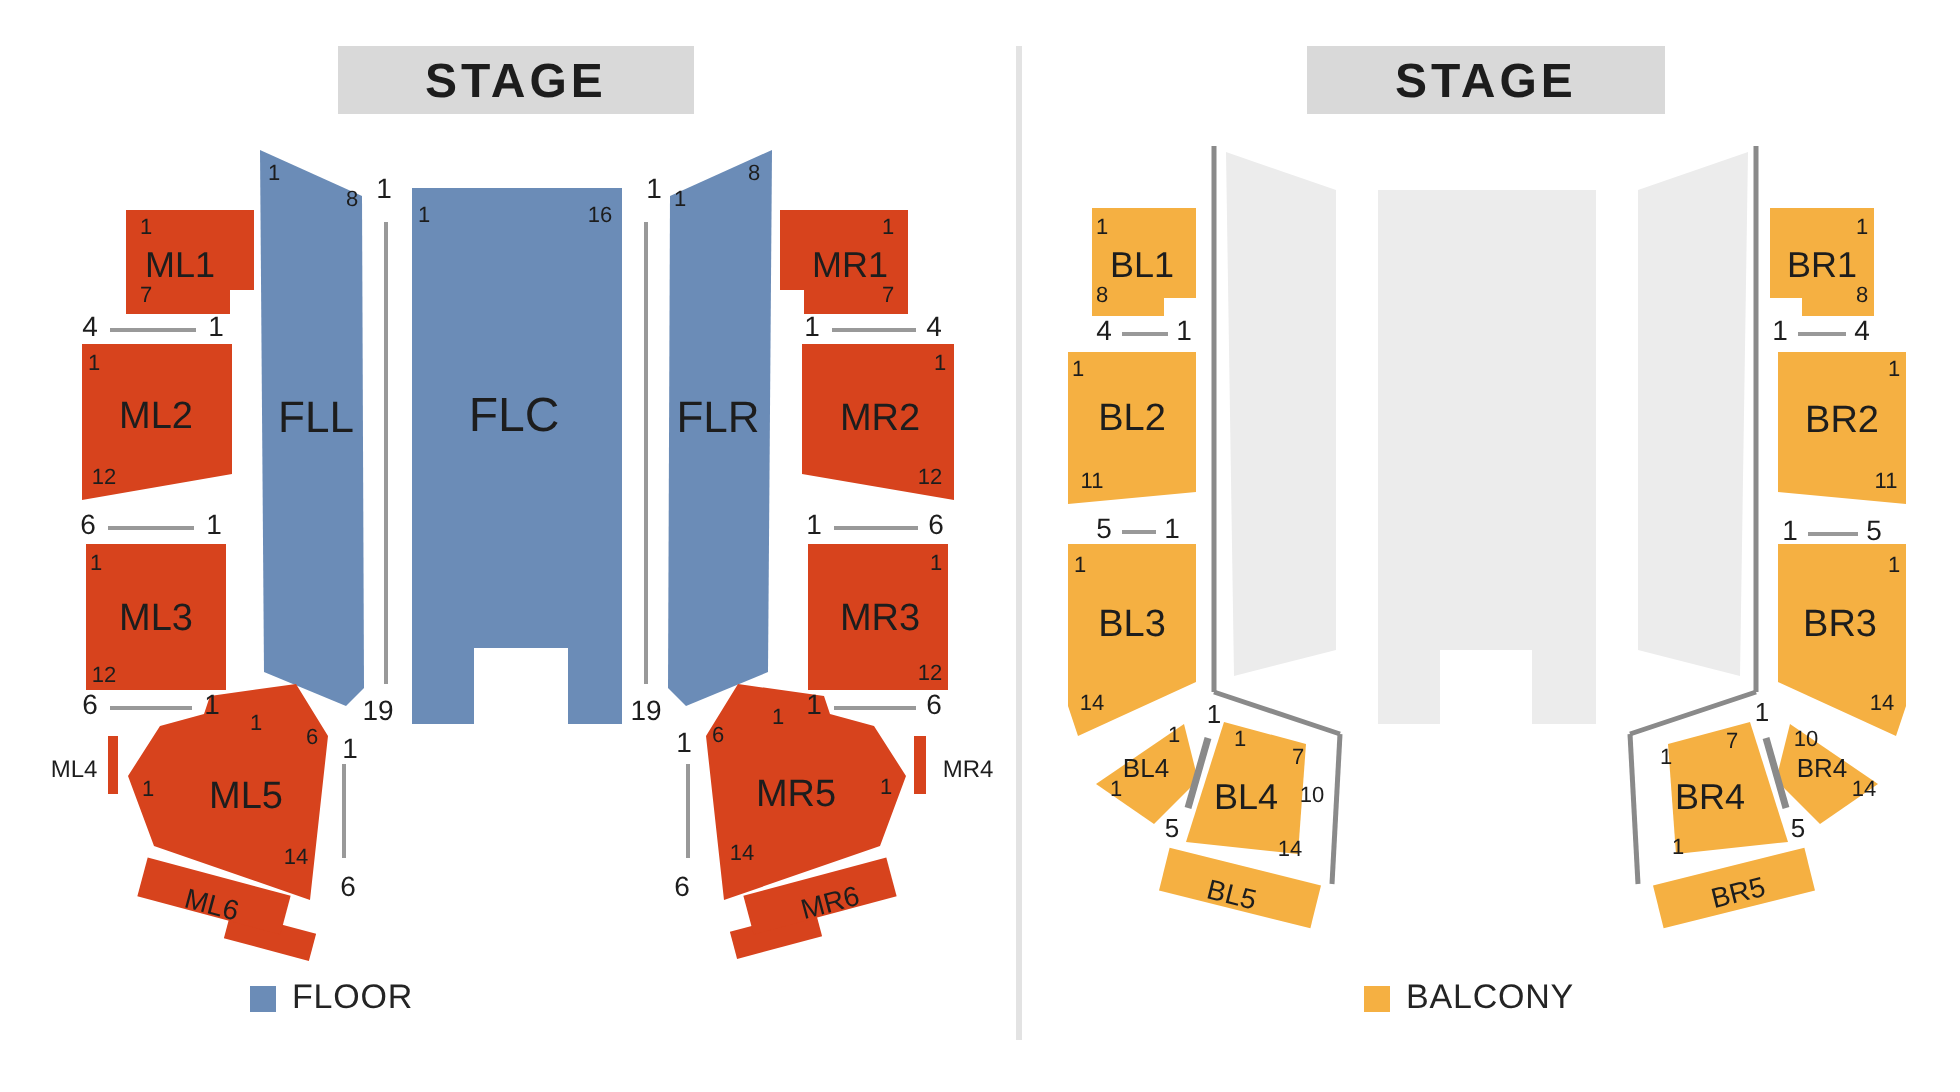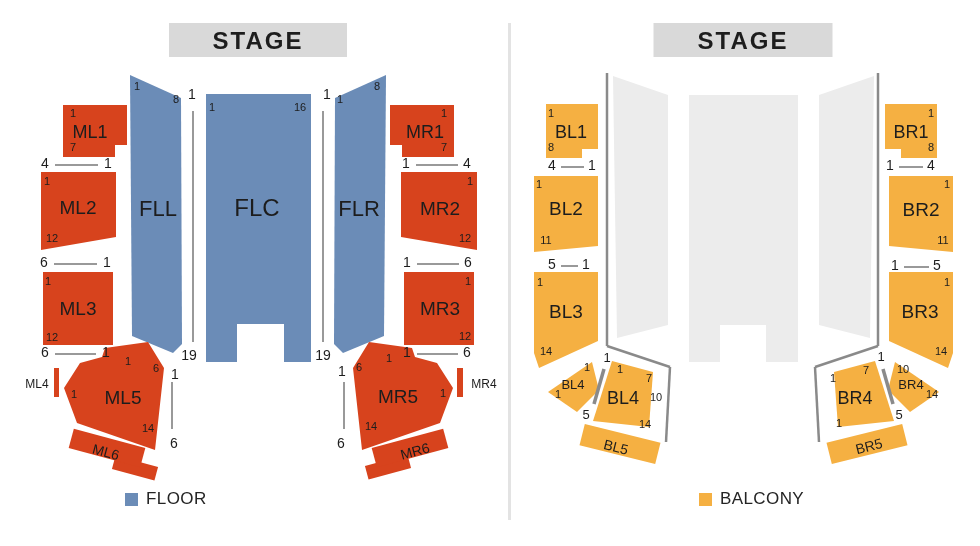--- a/index.html
+++ b/index.html
@@ -2,21 +2,21 @@
 <html><head>
 <meta charset="utf-8">
 <style>
   html,body{margin:0;padding:0;background:#fff;}
   body{font-family:"Liberation Sans",sans-serif;}
   .canvas{position:relative;width:980px;height:546px;background:#fff;overflow:hidden;}
   svg{position:absolute;left:0;top:0;}
   svg text{font-family:"Liberation Sans",sans-serif;fill:#1d1d1d;}
   .legend{position:absolute;top:489px;display:flex;gap:18px;align-items:flex-end;}
   .legend-left{left:125px;}
-  .legend-right{left:673px;padding-left:26px;}
+  .legend-right{left:656px;padding-left:26px;}
   .legend-item{display:flex;align-items:center;}
   .swatch{width:13px;height:13px;display:inline-block;margin-right:8px;margin-top:1px;}
   .legend-label{font-size:17px;color:#242424;letter-spacing:0.4px;}
 </style>
 </head>
 <body>
 
 <div class="canvas">
   <svg id="map" width="980" height="546" viewBox="0 0 980 546">
       <polygon points="130,75 181,98 182,344 173,353 132,336" fill="#6b8cb7"></polygon>

